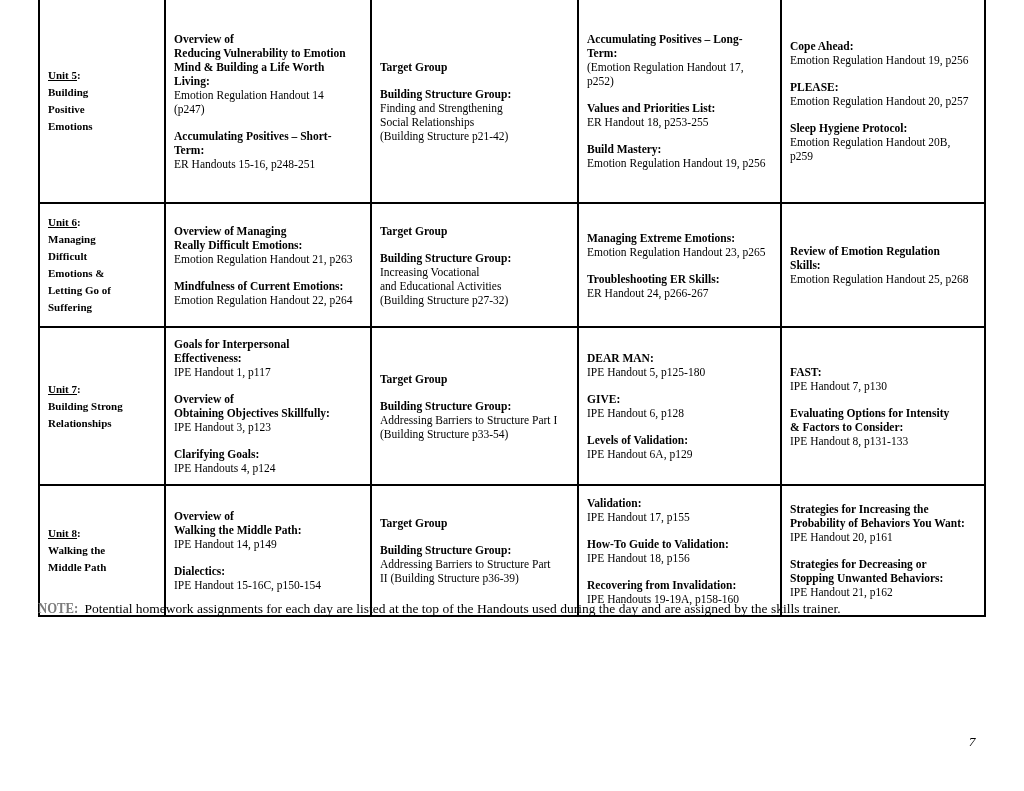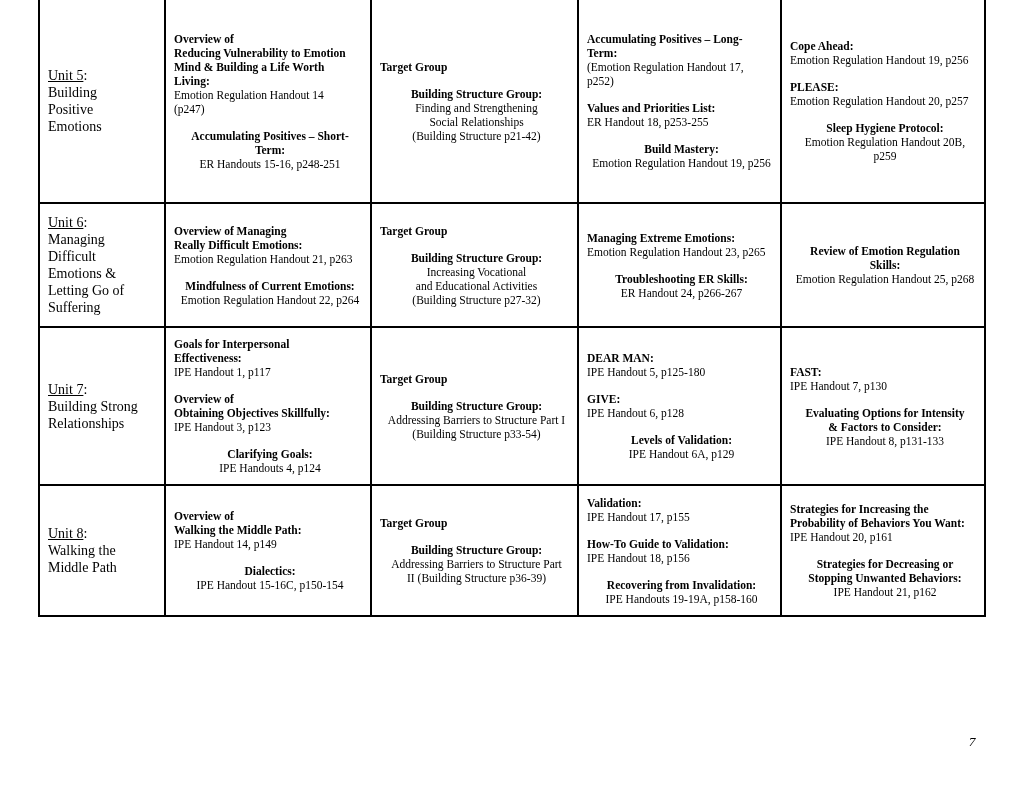--- a/index.html
+++ b/index.html
@@ -32,27 +32,27 @@
     padding: 6px 4px 6px 8px;
     font-size: 11.5px;
     line-height: 14px;
   }
   tr.row-0 td { border-top: none; height: 190px; }
   tr.row-1 td { height: 110px; }
   tr.row-2 td { height: 144px; margin-left: 20px; }
   tr.row-3 td { height: 117px; }
 
   .block { margin-bottom: 13px; }
-  .block:last-child { margin-bottom: 0; text-align: center; }
+  .block:last-child { margin-bottom: 0; }
   .heading { font-weight: bold; white-space: pre-line; }
   .body-text { white-space: pre-line; }
 
   .unit-cell {
-    font-weight: normal;
-    font-size: 14px;
+    font-weight: bold;
+    font-size: 11px;
     line-height: 17px;
   }
   .unit-id { text-decoration: underline; }
   .unit-title { white-space: pre-line; }
 
   .note {
     position: absolute;
     left: 38px; top: 599px;
     width: 930px;
     font-size: 13.5px;
@@ -312,16 +312,17 @@
             <div class="block">
               <div class="heading">Strategies for Decreasing or
 Stopping Unwanted Behaviors:</div>
               <div class="body-text">IPE Handout 21, p162</div>
             </div>
           </td>
         </tr>
       </tbody>
   </table>
 
+  <div class="note"><span class="note-label">NOTE:</span> <span>Potential homework assignments for each day are listed at the top of the Handouts used during the day and are assigned by the skills trainer.</span></div>
 
   <div class="page-num">7</div>
 
 </div>
 
 </body></html>

